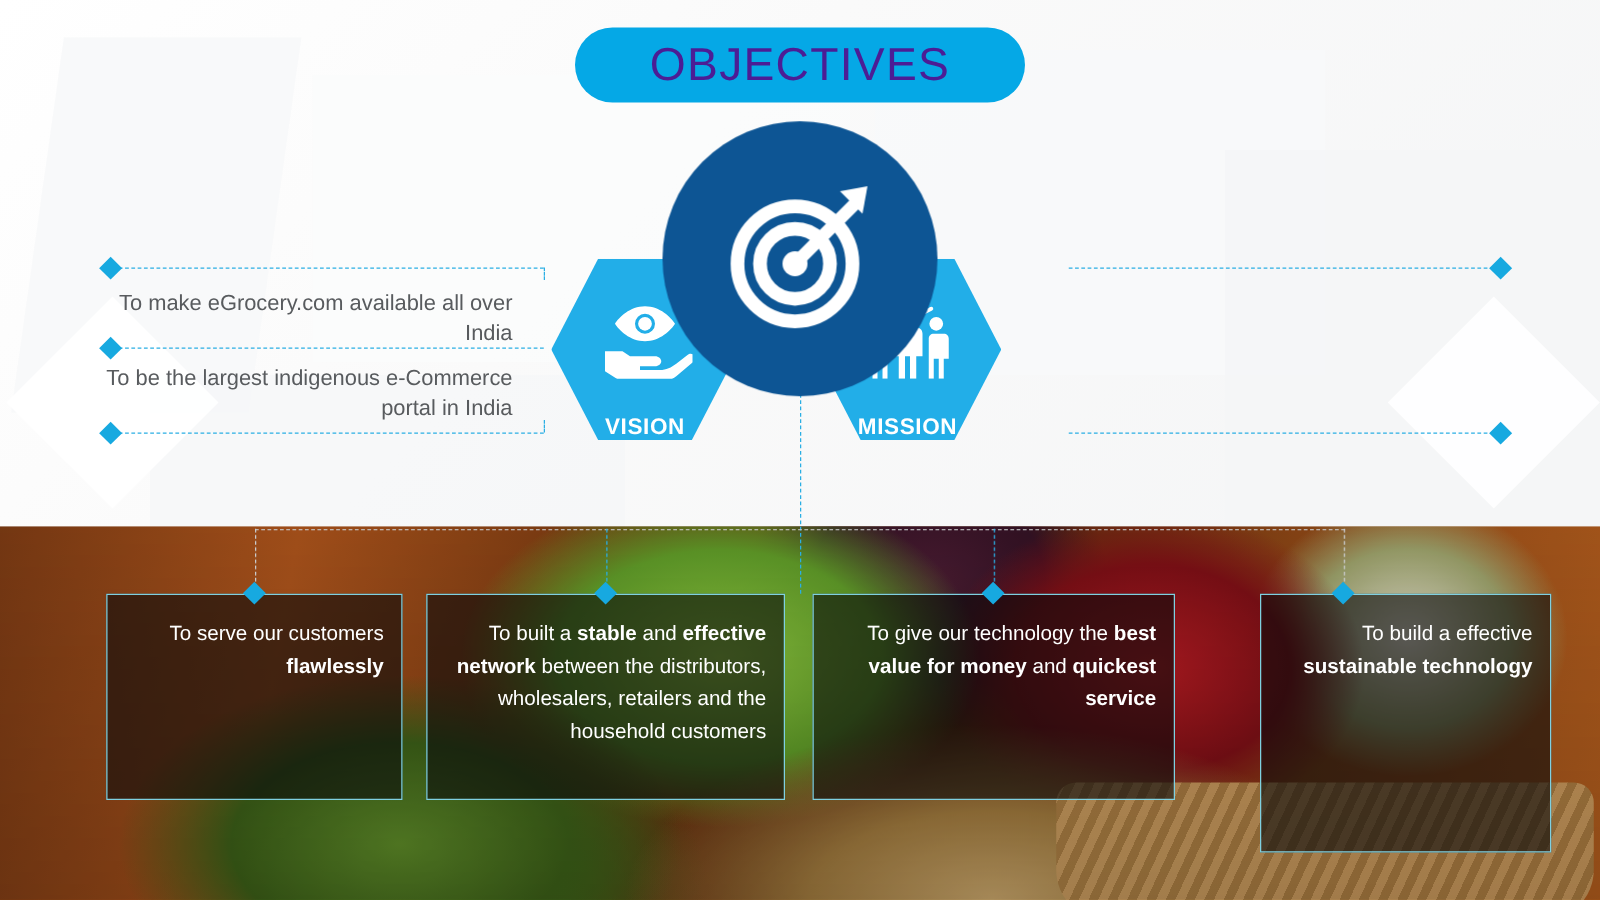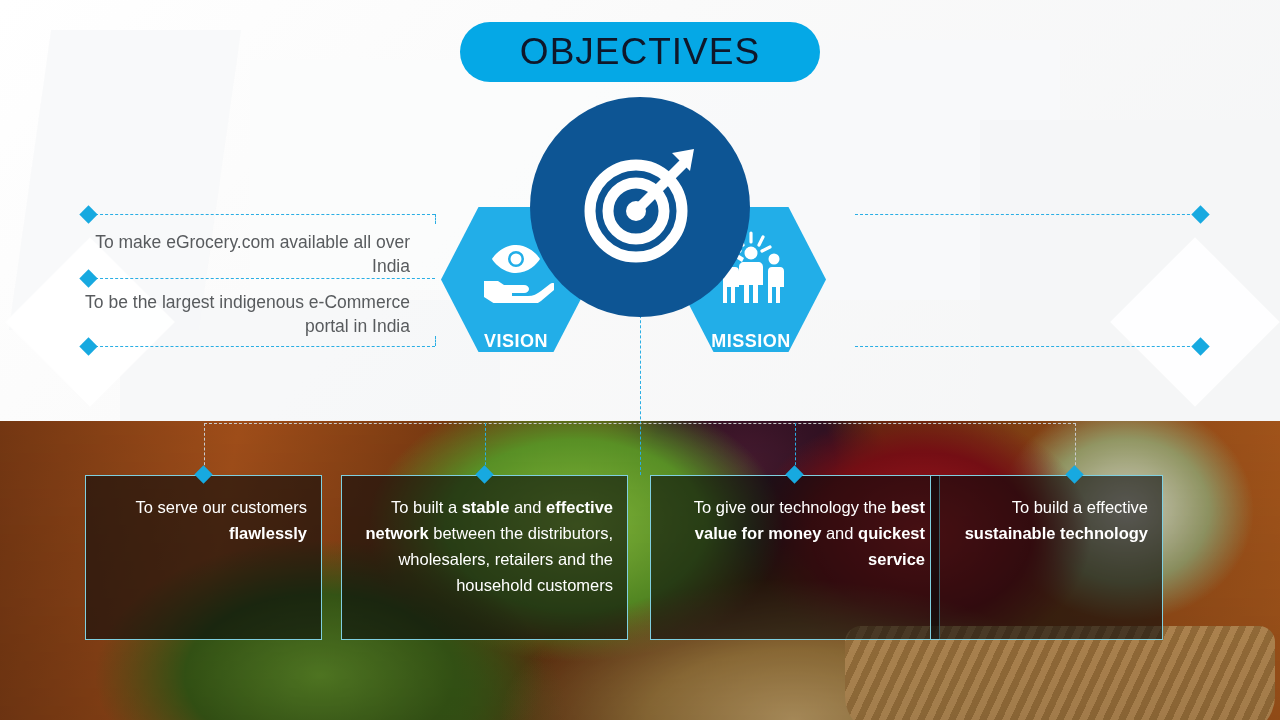--- a/index.html
+++ b/index.html
@@ -40,29 +40,29 @@
   }
   .photo-basket{position:absolute;left:845px;top:205px;width:430px;height:110px;
     background:repeating-linear-gradient(115deg,#c89a5e 0 7px,#a87c42 7px 14px);
     border-radius:16px 16px 40px 40px;opacity:.95;}
   .photo-blur{position:absolute;inset:0;backdrop-filter:blur(0px);
     background:linear-gradient(180deg,rgba(0,0,0,.05),rgba(0,0,0,.18));}
 
   
   .title-pill{position:absolute;left:460px;top:22px;width:360px;height:60px;
     background:#05A8E6;border-radius:32px;display:flex;align-items:center;justify-content:center;}
-  .title-pill span{color:#0f172a;font-size:37px;letter-spacing:1px;font-weight:400;}
+  .title-pill span{color:#4c1d95;font-size:37px;letter-spacing:1px;font-weight:400;}
 
   
   .hex{position:absolute;width:150px;height:145px;background:#22AEE8;
     clip-path:polygon(25% 0%,75% 0%,100% 50%,75% 100%,25% 100%,0% 50%);
     display:flex;flex-direction:column;align-items:center;justify-content:flex-end;
     box-sizing:border-box;}
   .hex-vision{left:441px;top:207px;}
-  .hex-mission{left:676px;top:207px;}
+  .hex-mission{left:651px;top:207px;}
   .hex-label{color:#ffffff;font-size:18px;font-weight:700;letter-spacing:.5px;}
 
   
   .circle{position:absolute;left:530px;top:97px;width:220px;height:220px;border-radius:50%;
     background:#0D5594;display:flex;align-items:center;justify-content:center;}
 
   
   .dash-h{position:absolute;height:0;border-top:1px dashed #2AAEE4;}
   .dash-v{position:absolute;width:0;border-left:1px dashed #2AAEE4;}
   .dash-grey{position:absolute;height:0;border-top:1px dashed #c9cbcd;}
@@ -192,18 +192,18 @@
   <div class="obox" style="left:341px;top:475px;width:287px;height:165px;">
     <div class="obox-inner"><span>To built a </span><b>stable</b><span> and </span><b>effective network</b><span> between the distributors, wholesalers, retailers and the household customers</span></div>
   </div>
   <div class="diamond" style="left:478px;top:468px;"></div>
 
   <div class="obox" style="left:650px;top:475px;width:290px;height:165px;">
     <div class="obox-inner"><span>To give our technology  the </span><b>best value for money</b><span> and </span><b>quickest service</b></div>
   </div>
   <div class="diamond" style="left:788px;top:468px;"></div>
 
-  <div class="obox" style="left:930px;top:475px;width:233px;height:165px;">
+  <div class="obox" style="left:1008px;top:475px;width:233px;height:207px;">
     <div class="obox-inner"><span>To build a effective </span><b>sustainable technology</b></div>
   </div>
   <div class="diamond" style="left:1068px;top:468px;"></div>
 
 </div>
 
 </body></html>

